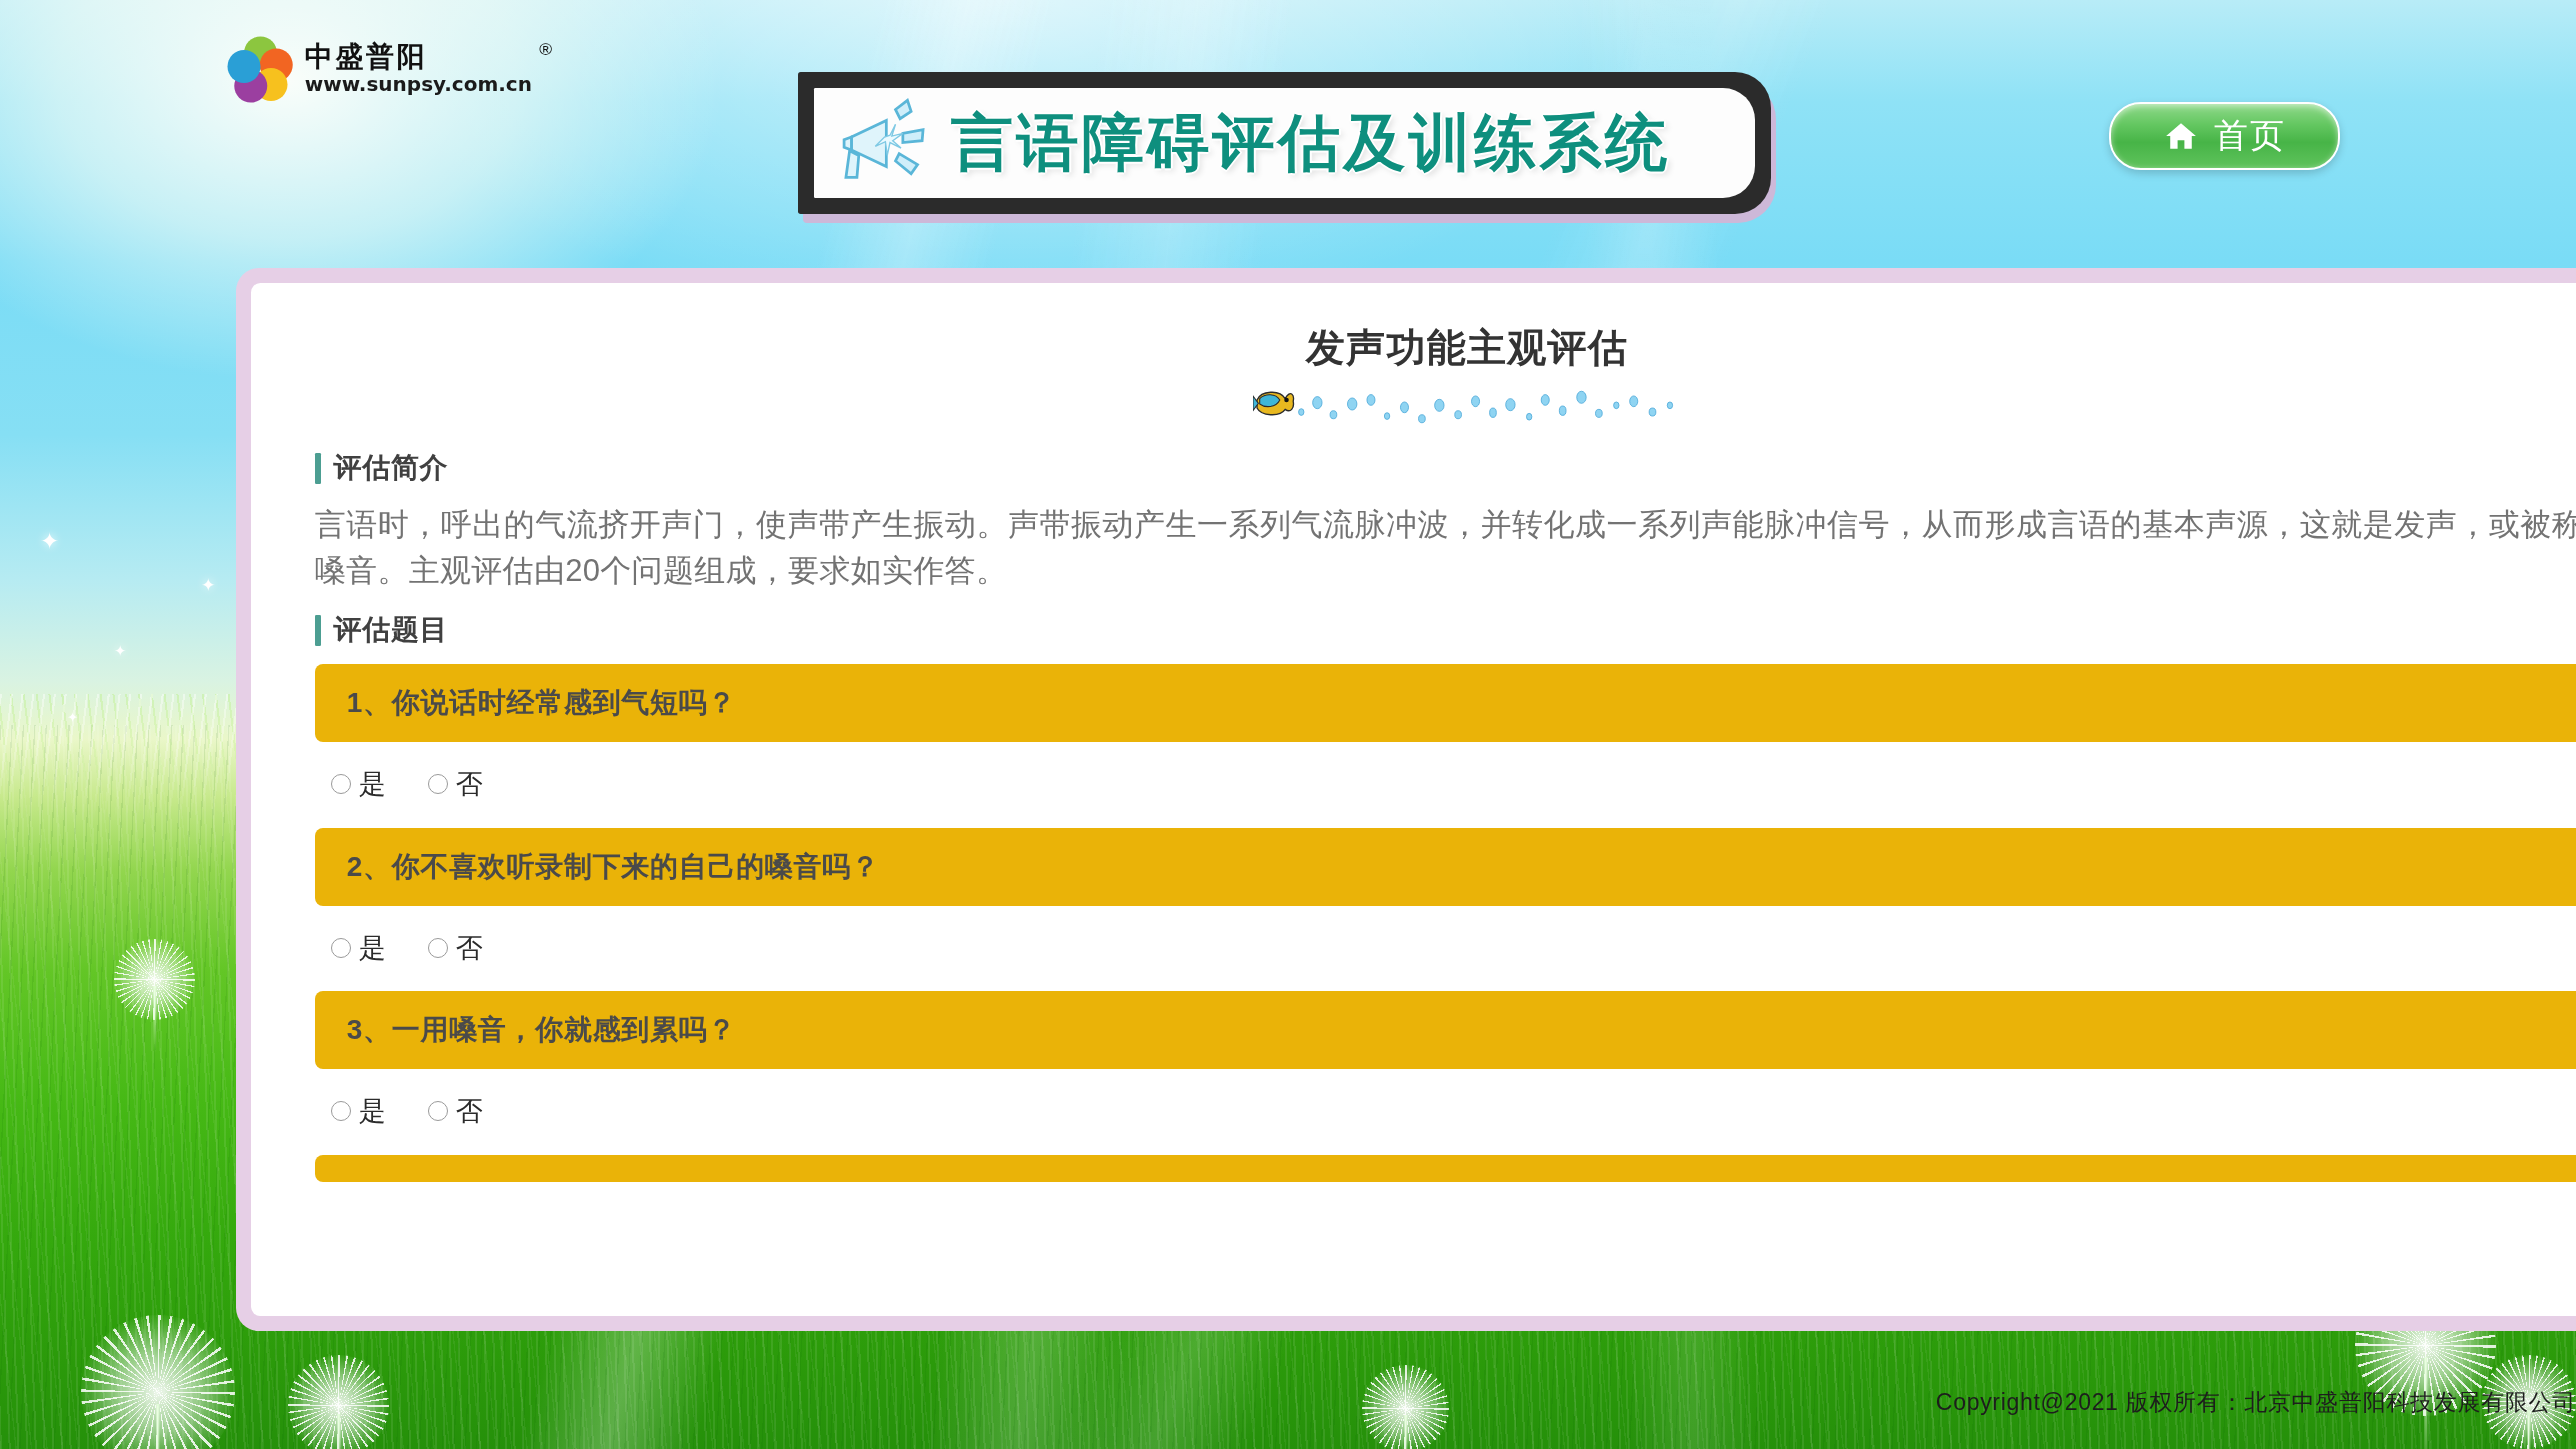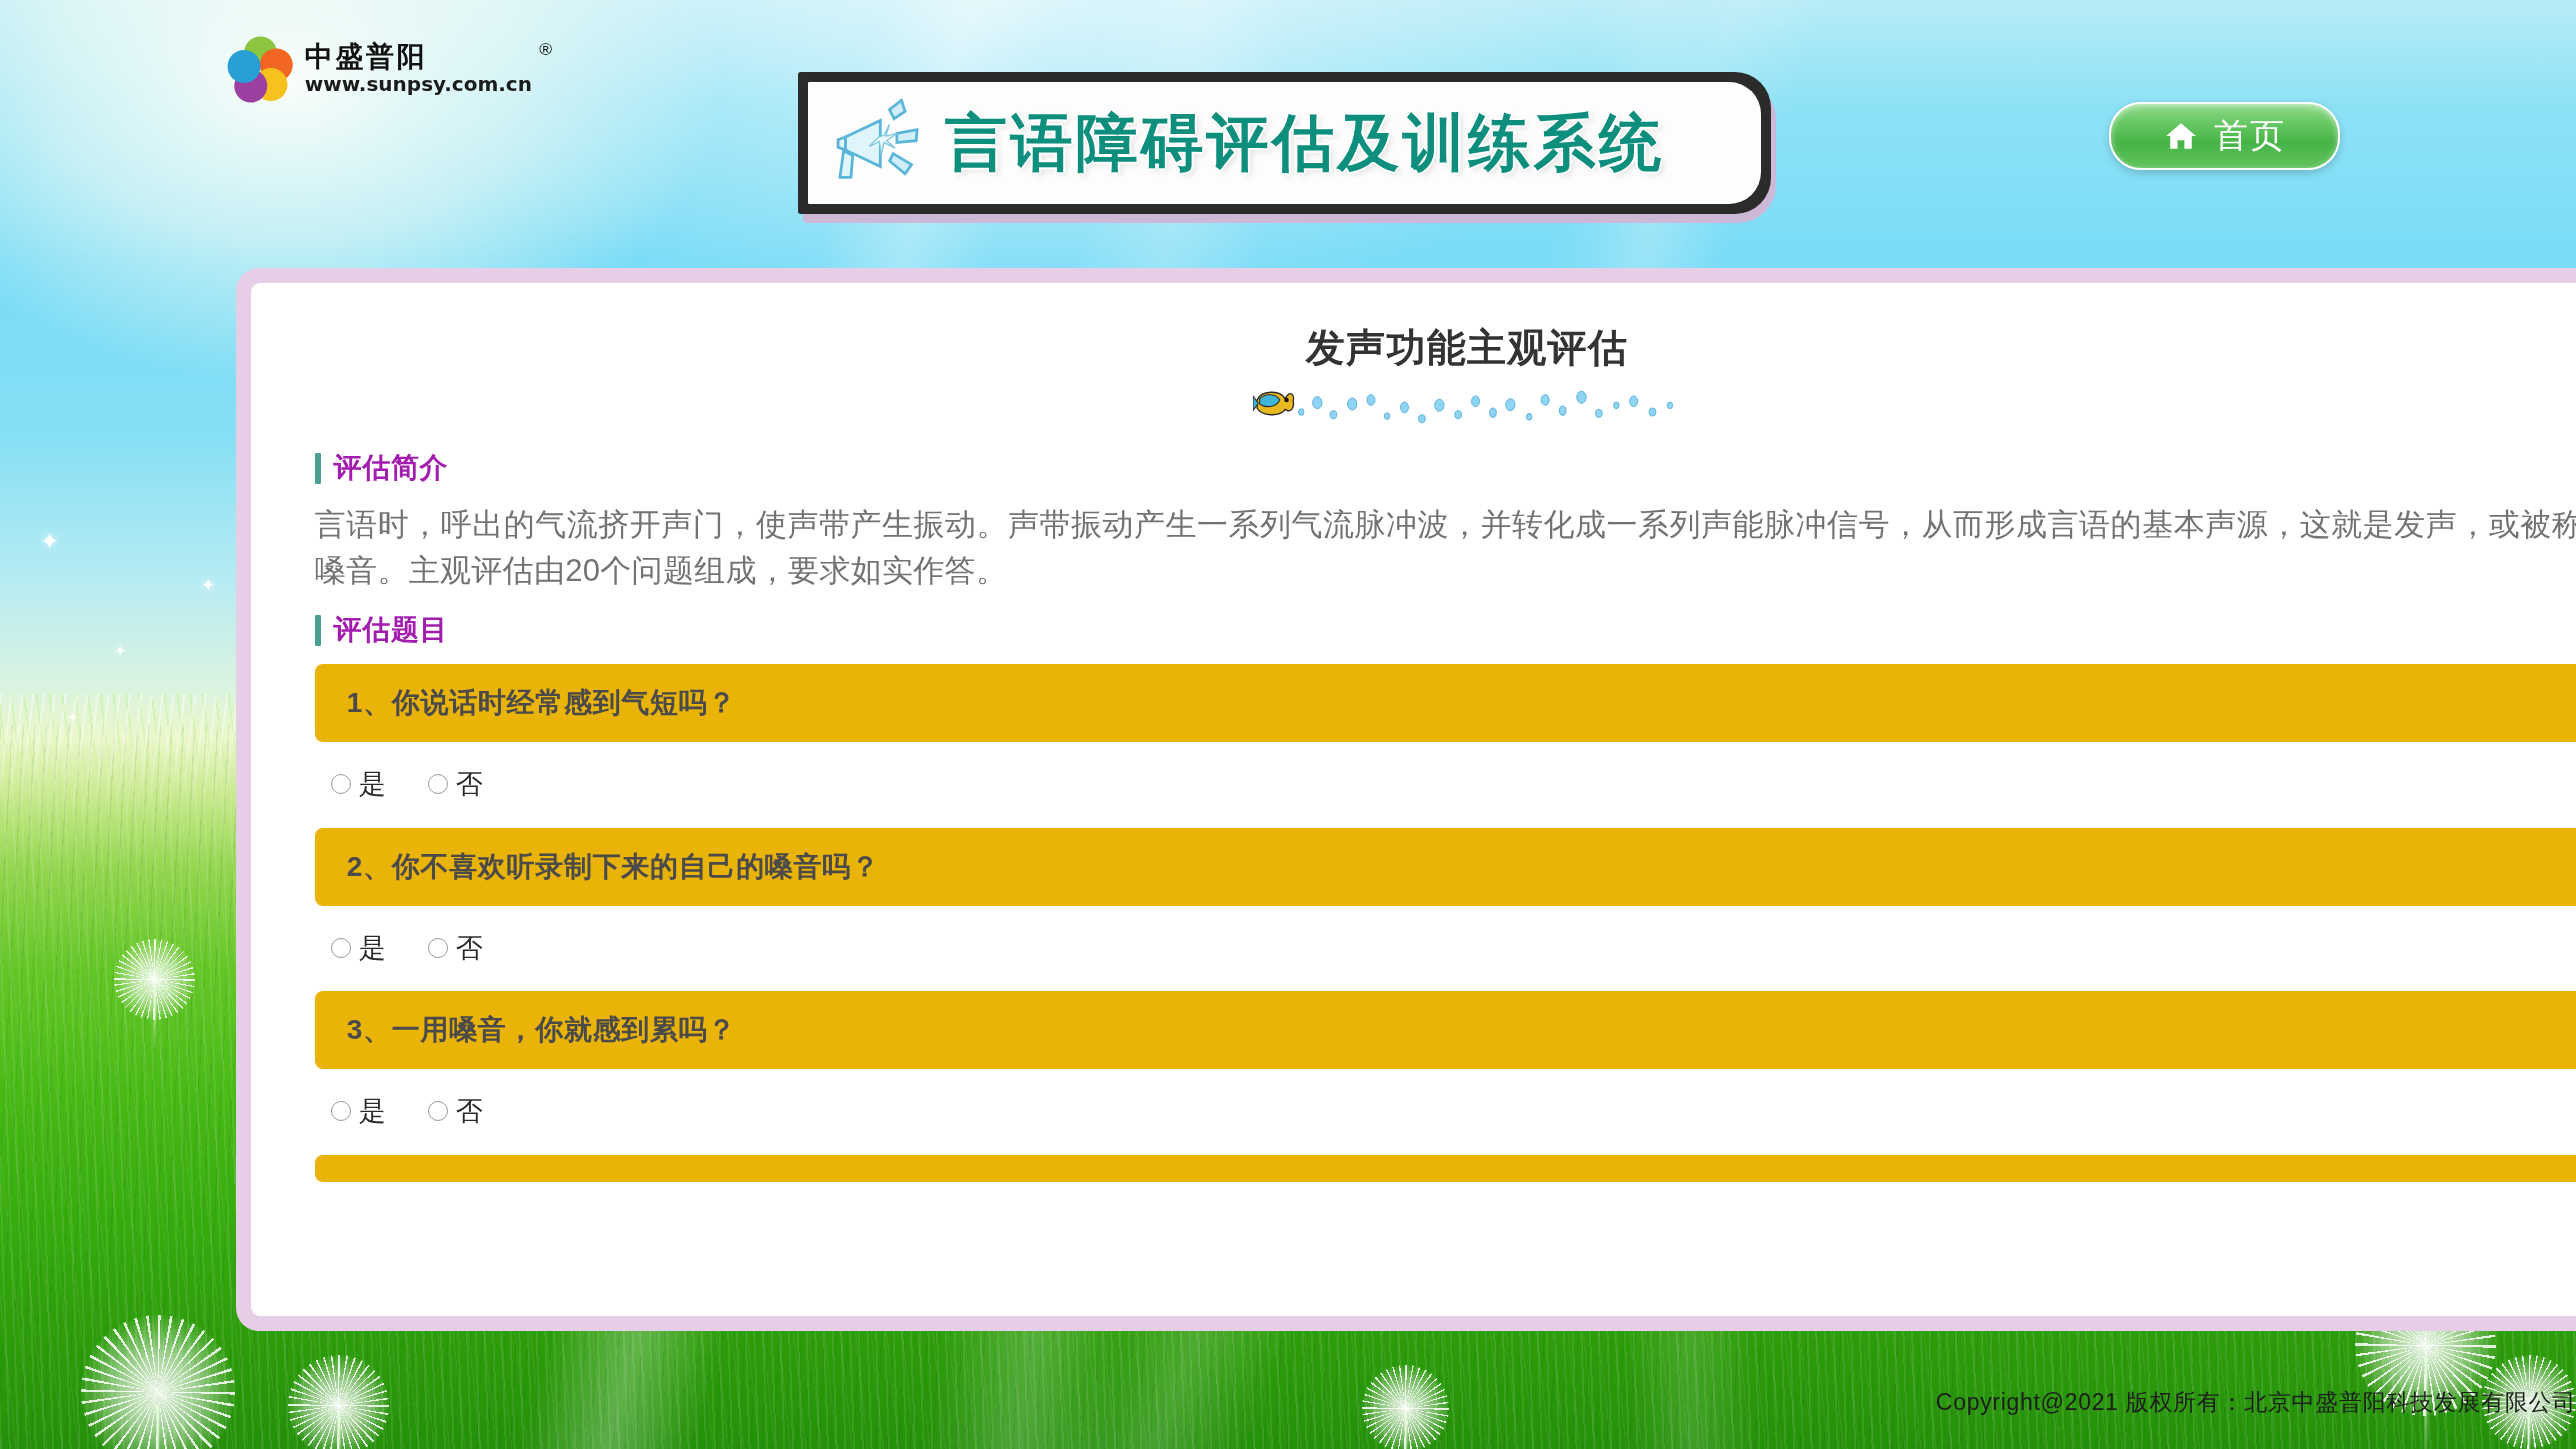--- a/index.html
+++ b/index.html
@@ -133,21 +133,21 @@
   #plaque-shadow {
     position: absolute; left: 5.4px; top: 9.4px;
     width: 100%; height: 100%;
     background: #cdb8d8;
     border-radius: 4px 38px 38px 4px;
   }
   #plaque-frame {
     position: absolute; inset: 0;
     background: #2b2b2b;
     border-radius: 2.7px 36px 36px 2.7px;
-    padding: 10px;
+    padding: 16px;
   }
   #plaque-inner {
     width: 100%; height: 100%;
     background: #fdfdfd;
     border-radius: 1.3px 32px 32px 1.3px;
     display: flex; align-items: center;
     padding-left: 19px;
     overflow: hidden;
   }
   #megaphone { width: 114px; height: 101px; flex: none; }
@@ -231,21 +231,21 @@
     display: flex; align-items: center; gap: 12px;
     margin-top: 17.4px; margin-bottom: 14.8px;
   }
   .sect-bar {
     width: 6.7px; height: 31px;
     background: #4c9e92;
     border-radius: 1.3px;
     flex: none;
   }
   .sect-title {
-    font-size: 28px; font-weight: 700; color: #a21caf; letter-spacing: 0.7px;
+    font-size: 28px; font-weight: 700; color: #404040; letter-spacing: 0.7px;
   }
 
   #intro-text {
     font-size: 31px;
     line-height: 1.48;
     color: #737373;
     letter-spacing: 0.3px;
     text-align: justify;
     padding-right: 6.7px;
   }

